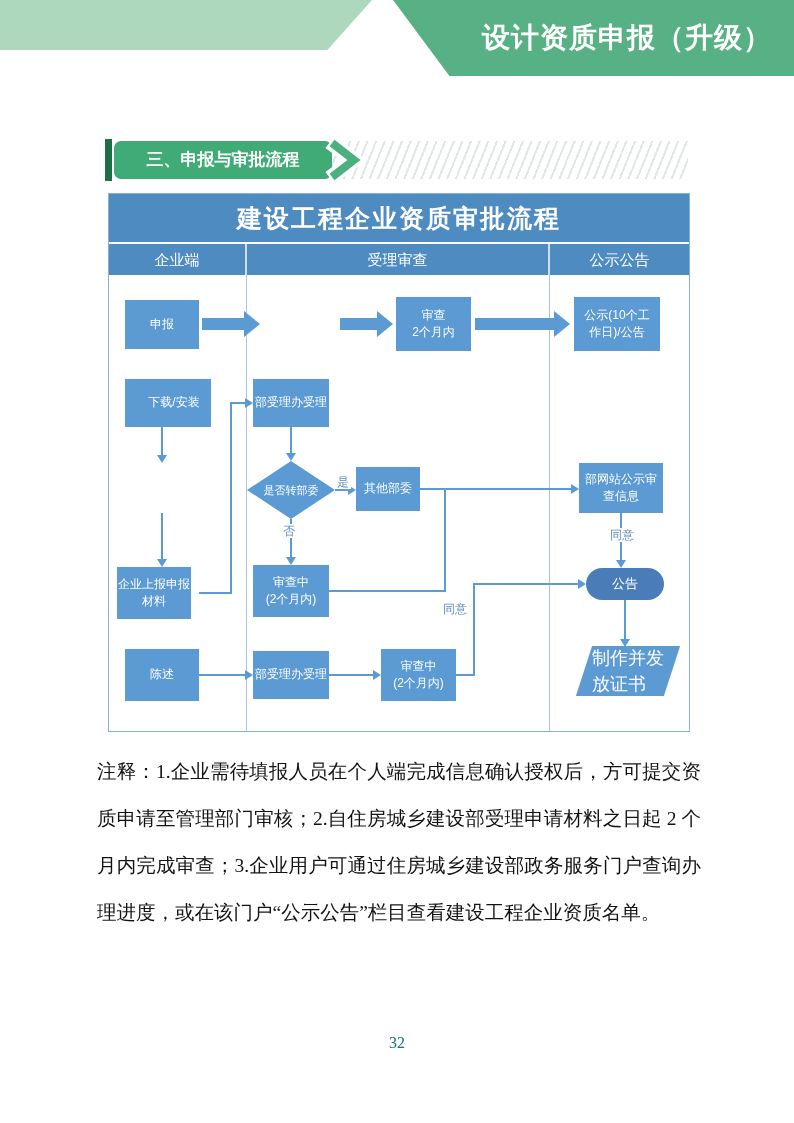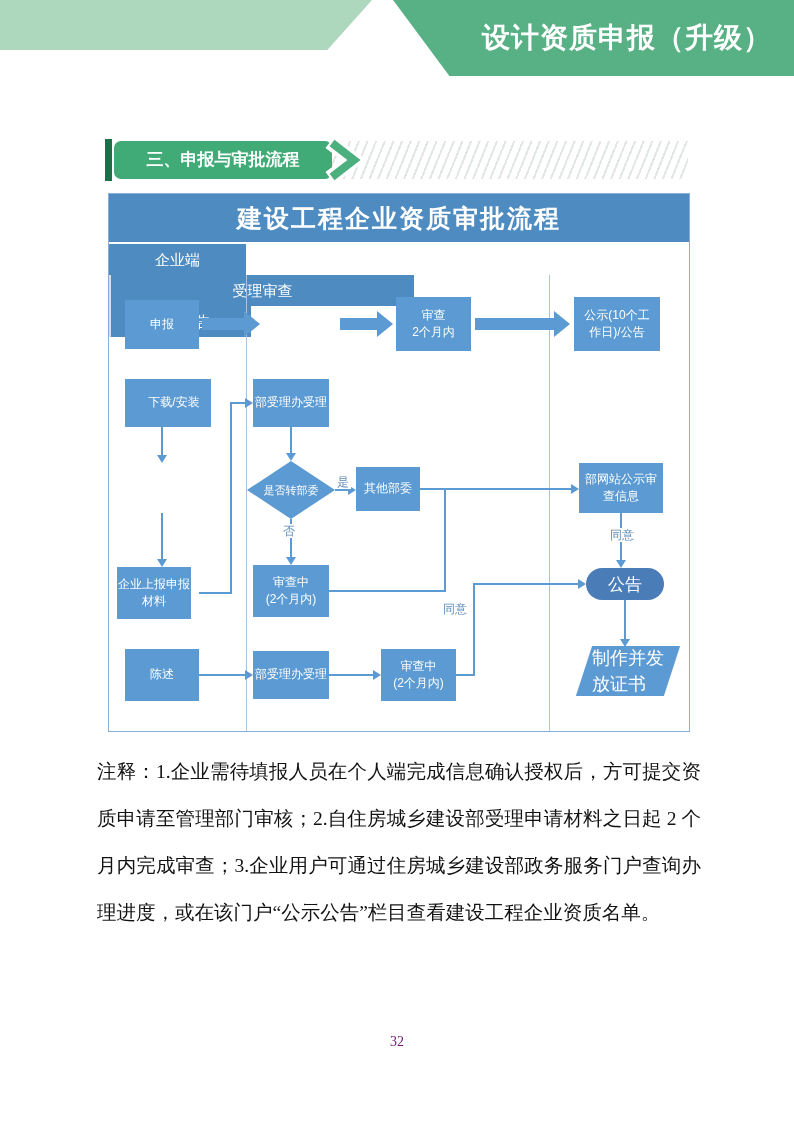--- a/index.html
+++ b/index.html
@@ -19,32 +19,32 @@
   .banner-hatch{position:absolute;left:332px;top:141px;width:356px;height:38px;
         background:repeating-linear-gradient(112deg,#e2e7e4 0px,#e2e7e4 2px,#ffffff 2px,#ffffff 8px);}
   .banner-pill{position:absolute;left:114px;top:141px;width:218px;height:38px;background:#41ab77;
         border-radius:7px;color:#ffffff;font-size:17px;font-weight:bold;text-align:center;line-height:38px;}
   .banner-chevron{position:absolute;left:324px;top:139px;}
 
   
   .fc{position:absolute;left:108px;top:193px;width:580px;height:537px;border:1px solid #89afd8;background:#fff;}
   .fc-title{position:absolute;left:0;top:0;width:100%;height:48px;background:#4e8bc0;color:#fff;
             font-size:25px;font-weight:bold;text-align:center;line-height:48px;letter-spacing:2px;}
-  .fc-headrow{position:absolute;left:0;top:50px;width:100%;height:31px;display:flex;flex-direction:column;}
+  .fc-headrow{position:absolute;left:0;top:50px;width:100%;height:31px;display:flex;}
   .fc-headcell{background:#4e8bc0;color:#fff;font-size:15px;text-align:center;line-height:31px;}
   .hc1{width:137px;} .hc2{width:303px;border-left:2px solid #cfdff0;} .hc3{width:140px;border-left:2px solid #cfdff0;}
   .fc-colline{position:absolute;top:81px;bottom:0;width:1px;background:#a9c4e2;}
 
   
   .box{position:absolute;background:#5b9ad2;color:#ffffff;display:flex;align-items:center;
        justify-content:center;text-align:center;font-size:12px;line-height:1.45;white-space:pre-line;}
   .diamond{position:absolute;background:#5b9ad2;color:#fff;display:flex;align-items:center;justify-content:center;
        text-align:center;font-size:11px;clip-path:polygon(50% 0,100% 50%,50% 100%,0 50%);}
   .stadium{position:absolute;background:#4a7cb8;color:#fff;display:flex;align-items:center;justify-content:center;
-       font-size:17px;border-radius:16px;}
+       font-size:13px;border-radius:16px;}
   .pgram{position:absolute;}
   .pgram .bg{position:absolute;left:8px;right:8px;top:0;bottom:0;background:#5b9ad2;transform:skewX(-18deg);}
   .pgram .txt{position:relative;width:100%;height:100%;display:flex;align-items:center;justify-content:center;
        color:#fff;font-size:18px;white-space:pre-line;line-height:1.45;}
 
   
   .barrow{position:absolute;height:26px;}
   .barrow .shaft{position:absolute;left:0;right:15px;top:7px;height:12px;background:#5b9ad2;}
   .barrow .head{position:absolute;right:0;top:0;width:0;height:0;
        border-top:13px solid transparent;border-bottom:13px solid transparent;border-left:16px solid #5b9ad2;}
@@ -57,21 +57,21 @@
   .ah-right{position:absolute;width:0;height:0;border-top:5px solid transparent;
        border-bottom:5px solid transparent;border-left:8px solid #5b9ad2;}
   .elabel{position:absolute;font-size:12px;color:#5f8cba;background:#ffffff;padding:0 2px;line-height:14px;}
 
   
   .notes{position:absolute;left:97px;top:748px;width:604px;color:#121212;
          font-family:"Liberation Serif","DejaVu Serif",serif;font-size:19.5px;}
   .note-line{height:47px;line-height:47px;text-align:justify;text-align-last:justify;}
   .note-line.last{text-align-last:left;}
 
-  .pageno{position:absolute;left:0;top:1034px;width:100%;text-align:center;font-size:14px;color:#701a75;
+  .pageno{position:absolute;left:0;top:1034px;width:100%;text-align:center;font-size:16px;color:#0f766e;
           font-family:"Liberation Serif","DejaVu Serif",serif;}
 </style>
 </head>
 <body>
 
 <div class="page">
 
   <div class="hdr-light"></div>
   <div class="hdr-dark"></div>
   <div class="hdr-title">设计资质申报（升级）</div>

